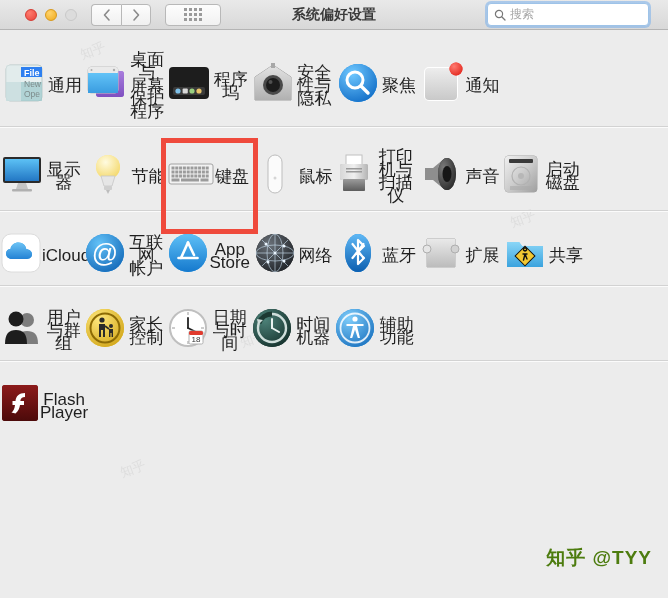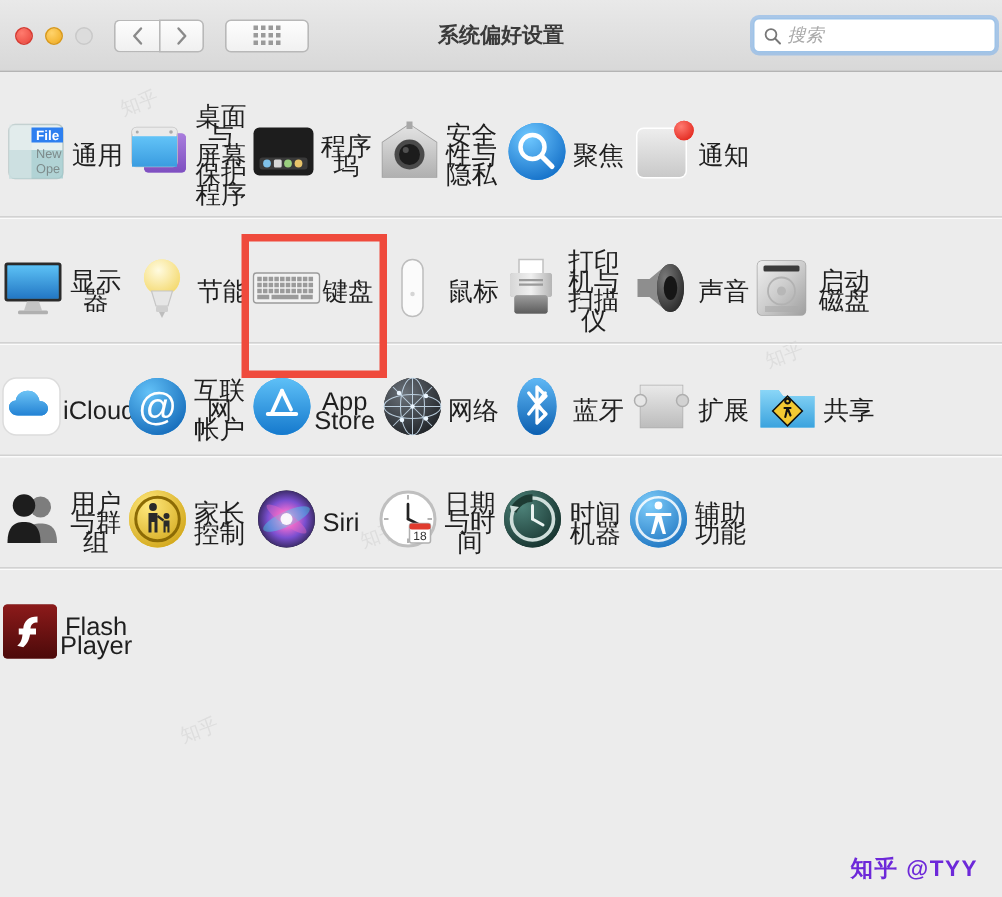--- a/index.html
+++ b/index.html
@@ -12,26 +12,26 @@
   #window {
     position: relative;
     width: 668px; height: 598px;
     background: #ececec;
     overflow: hidden;
   }
 
   
   #titlebar {
     position: relative;
-    height: 48px;
+    height: 30px;
     background: linear-gradient(to bottom, #e9e9e9 0%, #d8d8d8 100%);
     border-bottom: 1px solid #b4b4b4;
     display: flex;
     align-items: center;
-    padding: 0 4px;
+    padding: 0 19px;
     justify-content: space-between;
   }
   .traffic {
     display: flex; align-items: center; gap: 8px;
     margin-left: 6px; margin-right: 14px;
   }
   .light {
     width: 12px; height: 12px; border-radius: 50%;
     display: block;
   }
@@ -79,21 +79,20 @@
     position: relative; z-index: 3;
   }
   #search-field {
     width: 162px; height: 23px;
     background: #fff;
     border: 1px solid #9ec3e8;
     border-radius: 4px;
     box-shadow: 0 0 0 2px rgba(120,175,235,0.55);
     display: flex; align-items: center;
     padding: 0 6px;
-    font-style: italic;
   }
   #search-field .sicon { margin-right: 4px; display:block; }
   #search-field .ph { font-size: 12px; color: #a8a8a8; }
 
   
   #content { position: relative; background: #ececec; height: 555px; }
   .row {
     position: relative;
     display: flex;
     padding: 10px 0 8px 0;
@@ -125,21 +124,21 @@
     position: absolute;
     border: 5px solid #ef4a3c;
     pointer-events: none;
     z-index: 5;
   }
 
   
   #watermark {
     position: absolute;
     right: 16px; bottom: 14px;
-    font-size: 15px; color: #6d28d9;
+    font-size: 19px; color: #4d7c0f;
     letter-spacing: 1px;
     font-weight: 600;
   }
   .wm-ghost {
     position: absolute;
     color: rgba(190,190,190,0.30);
     font-size: 13px;
     pointer-events: none;
     transform: rotate(-20deg);
     white-space: nowrap;
@@ -676,40 +675,20 @@
               <path d="M15 17 L21 17 L21 30 L19 30 L19 23 L17 23 L17 30 L15 30 Z"></path>
               <circle cx="27" cy="19" r="2"></circle>
               <path d="M25 22 L29 22 L29 30 L27.6 30 L27.6 26 L26.4 26 L26.4 30 L25 30 Z"></path>
               <line x1="21" y1="19" x2="25" y2="22" stroke="#2a2a2a" stroke-width="1.6"></line>
             </g>
           </svg>
         </div>
         <div class="label">家长控制</div>
       </div>
 
-      <div class="cell">
-        <div class="iconbox">
-          <svg width="42" height="42" viewBox="0 0 42 42">
-            <circle cx="21" cy="21" r="19" fill="#1b1b25"></circle>
-            <circle cx="21" cy="21" r="19" fill="url(#sir)"></circle>
-            <defs>
-                <radialGradient id="sir" cx="0.5" cy="0.5" r="0.6">
-              <stop offset="0" stop-color="#ffffff"></stop>
-              <stop offset="0.25" stop-color="#e56ad2"></stop>
-              <stop offset="0.55" stop-color="#7a4fd0"></stop>
-              <stop offset="1" stop-color="#1a1830"></stop>
-            </radialGradient>
-              </defs>
-            <ellipse cx="21" cy="21" rx="17" ry="5" fill="#48d0ea" opacity="0.45" transform="rotate(-25 21 21)"></ellipse>
-            <ellipse cx="21" cy="21" rx="16" ry="4" fill="#f06ac0" opacity="0.4" transform="rotate(35 21 21)"></ellipse>
-            <circle cx="21" cy="21" r="4" fill="#fff" opacity="0.9"></circle>
-          </svg>
-        </div>
-        <div class="label">Siri</div>
-      </div>
 
       <div class="cell">
         <div class="iconbox">
           <svg width="42" height="42" viewBox="0 0 42 42">
             <circle cx="21" cy="21" r="18" fill="#fff" stroke="#bfbfbf" stroke-width="2"></circle>
             <g stroke="#9a9a9a" stroke-width="1">
               <line x1="21" y1="5" x2="21" y2="8"></line>
                 <line x1="21" y1="34" x2="21" y2="37"></line>
               <line x1="5" y1="21" x2="8" y2="21"></line>
                 <line x1="34" y1="21" x2="37" y2="21"></line>

